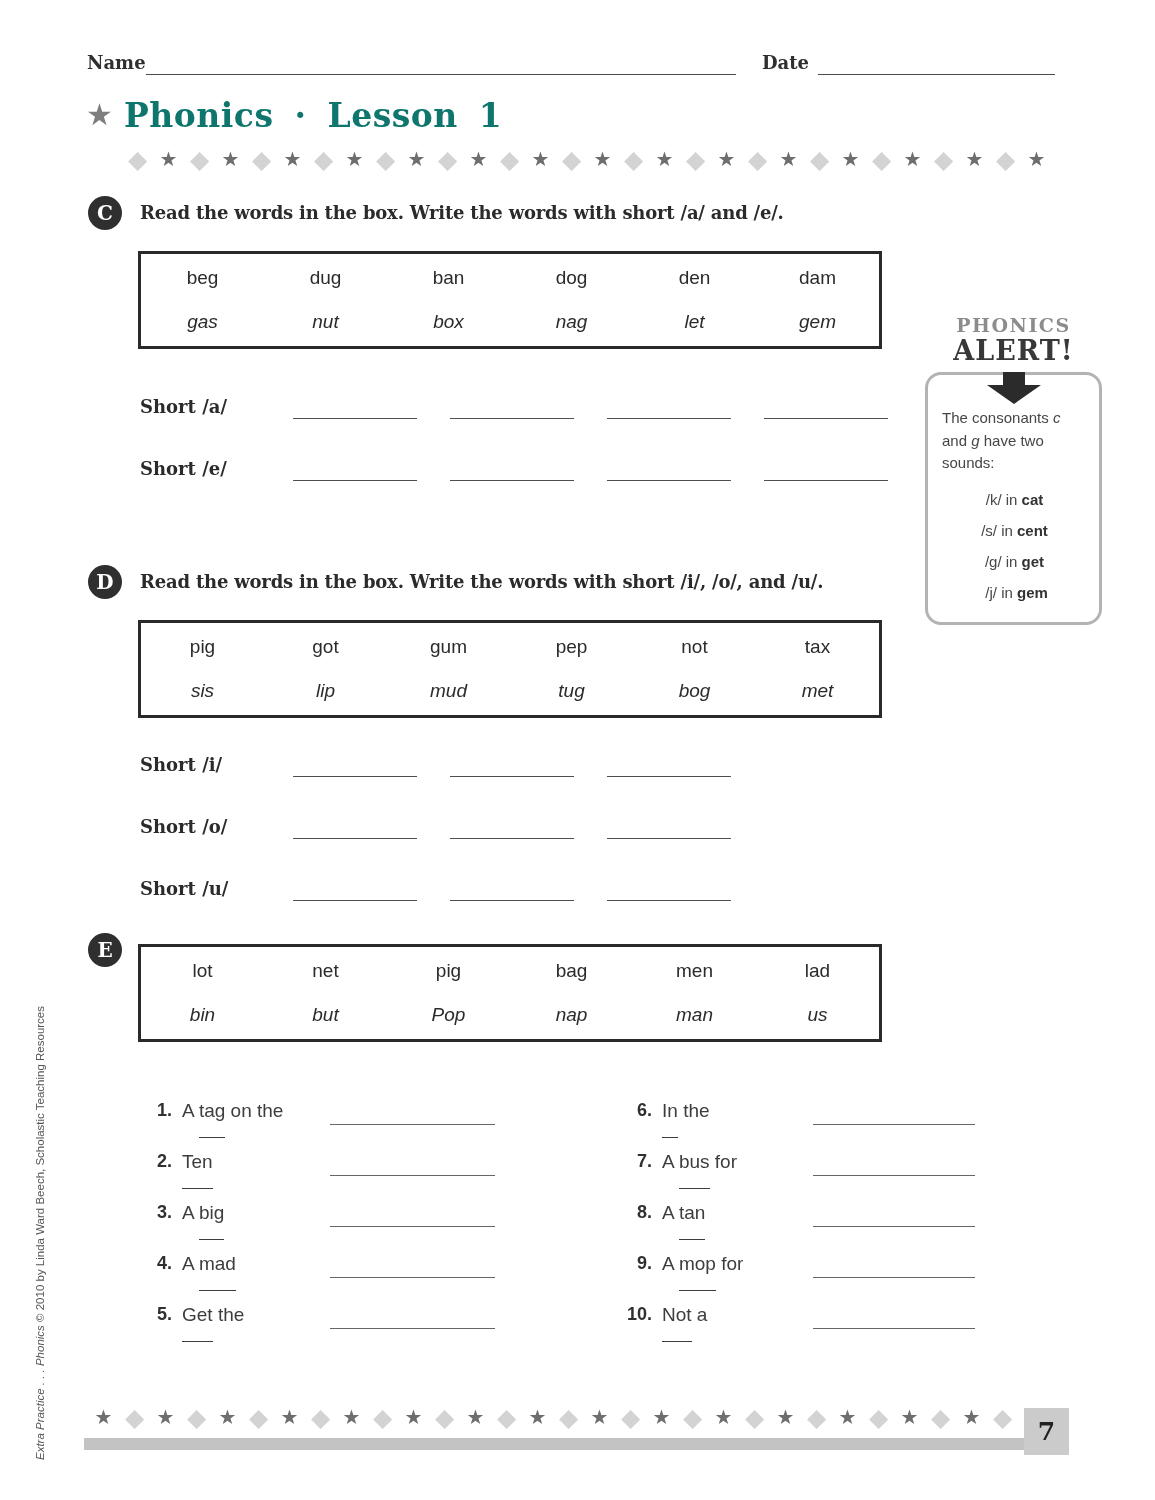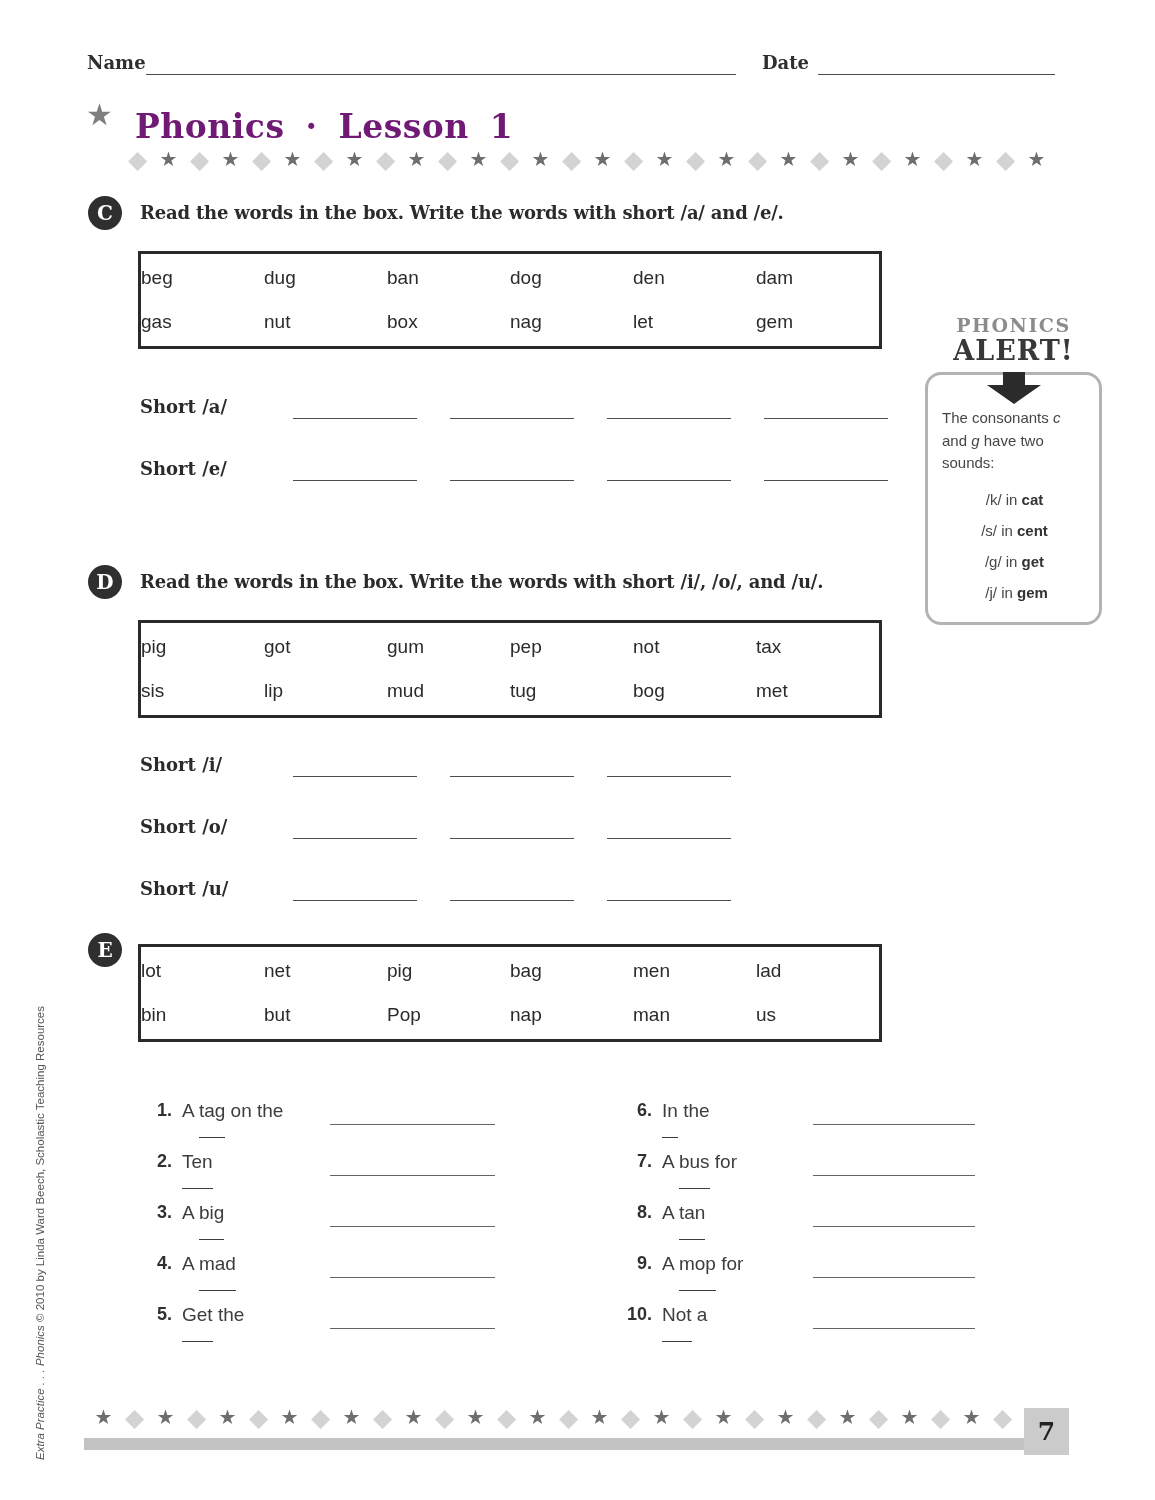--- a/index.html
+++ b/index.html
@@ -6,42 +6,42 @@
   .page {
     position:relative; width:1155px; height:1500px; background:#ffffff;
     font-family:"Liberation Sans", sans-serif; color:#2e2e2e; overflow:hidden;
   }
 
   
   .nd-label { position:absolute; font-family:"DejaVu Serif",serif; font-weight:bold; font-size:18px; color:#2f2f2f; }
   .write-line { position:absolute; border-bottom:1.6px solid #4a4a4a; height:20px; }
 
   .title-star { position:absolute; left:86px; top:100px; font-size:30px; color:#7e7e7e; line-height:1; }
-  .page-title { position:absolute; left:124px; top:96px; margin:11px; font-family:"DejaVu Serif",serif;
-    font-weight:bold; font-size:33px; color:#701a75; letter-spacing:0.5px; word-spacing:9px; }
+  .page-title { position:absolute; left:124px; top:96px; margin:0; font-family:"DejaVu Serif",serif;
+    font-weight:bold; font-size:33px; color:#0f766e; letter-spacing:0.5px; word-spacing:9px; }
 
   
   .divider { position:absolute; display:flex; }
   .divider .glyph { width:31px; text-align:center; line-height:26px; }
   .divider .diamond { color:#d3d3d3; font-size:25px; }
   .divider .star { color:#6e6e6e; font-size:20px; }
 
   
   .marker { position:absolute; left:88px; width:34px; height:34px; border-radius:50%;
     background:#2f2f2f; color:#ffffff; display:flex; align-items:center; justify-content:center;
     font-family:"DejaVu Serif",serif; font-weight:bold; font-size:20px; }
   .instruction { position:absolute; left:140px; margin:0; font-family:"DejaVu Serif",serif;
     font-weight:bold; font-size:18px; color:#2b2b2b; letter-spacing:-0.2px; }
 
   
   .word-box { position:absolute; left:138px; width:738px; border:3px solid #2a2a2a; background:#fff; }
   .word-row { display:grid; grid-template-columns:repeat(6,1fr); height:44px; align-items:center;
-    text-align:left; font-size:19px; color:#2b2b2b; }
+    text-align:center; font-size:19px; color:#2b2b2b; }
   .word-box .word-row:first-child { margin-top:2px; }
-  .word-box .word-row:last-child { margin-bottom:2px; }
+  .word-box .word-row:last-child { margin-bottom:2px;font-style:italic; }
 
   
   .short-row { position:absolute; left:140px; height:26px; }
   .short-label { font-family:"DejaVu Serif",serif; font-weight:bold; font-size:18px; color:#2b2b2b; }
   .srow-blanks { position:absolute; left:153px; top:22px; display:flex; gap:33px; }
   .blank { width:124px; height:0; border-bottom:1.6px solid #4f4f4f; }
 
   
   .alert-kicker { position:absolute; left:925px; top:314px; width:177px; text-align:center;
     font-family:"DejaVu Serif",serif; font-weight:bold; font-size:19px; color:#8c8c8c; letter-spacing:1.5px; }

